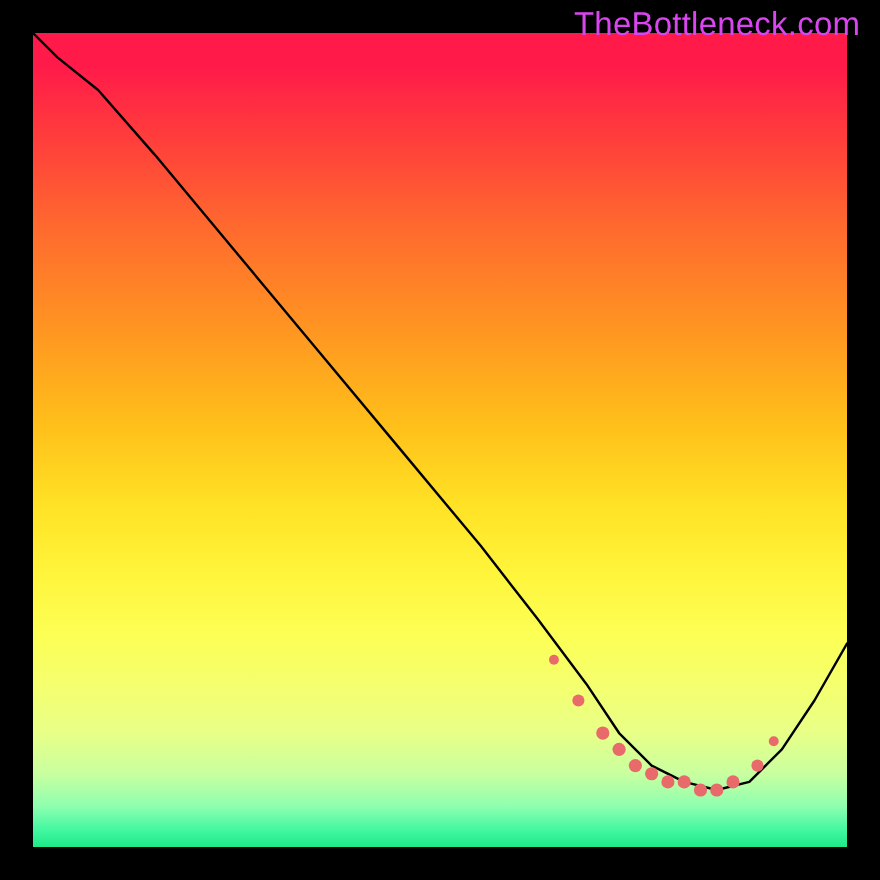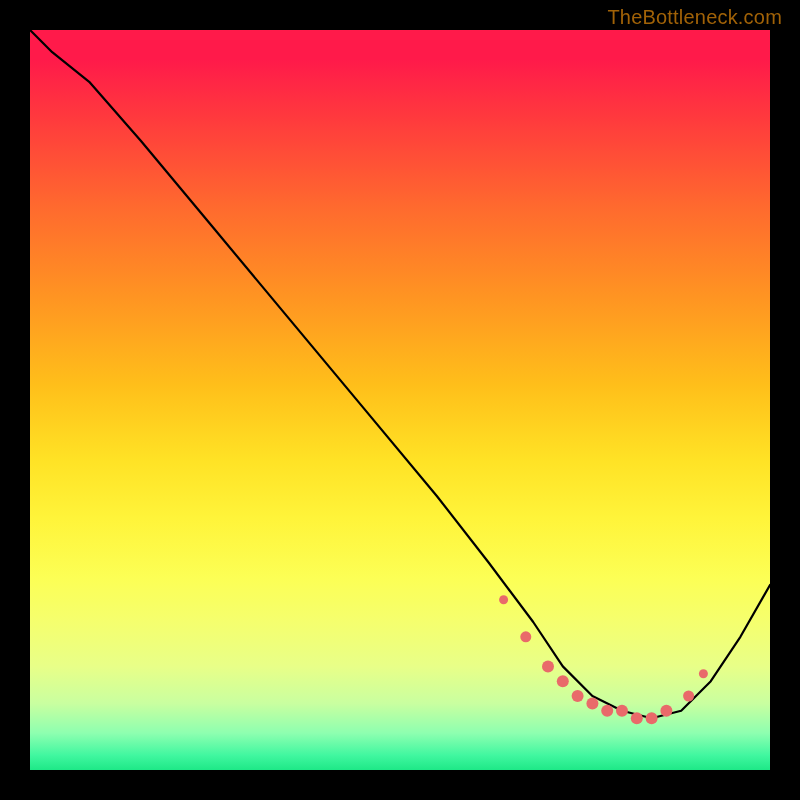--- a/index.html
+++ b/index.html
@@ -8,22 +8,22 @@
     height: 800px;
     background: #000;
     position: relative;
     font-family: Arial, Helvetica, sans-serif;
     overflow: hidden;
   }
   .watermark {
     position: absolute;
     top: 6px;
     right: 18px;
-    color: #a16207;
-    font-size: 20px;
+    color: #d946ef;
+    font-size: 30px;
     font-weight: 400;
     letter-spacing: 0.2px;
     z-index: 10;
   }
   .plot-area {
     position: absolute;
     left: 30px;
     top: 30px;
     width: 740px;
     height: 740px;

